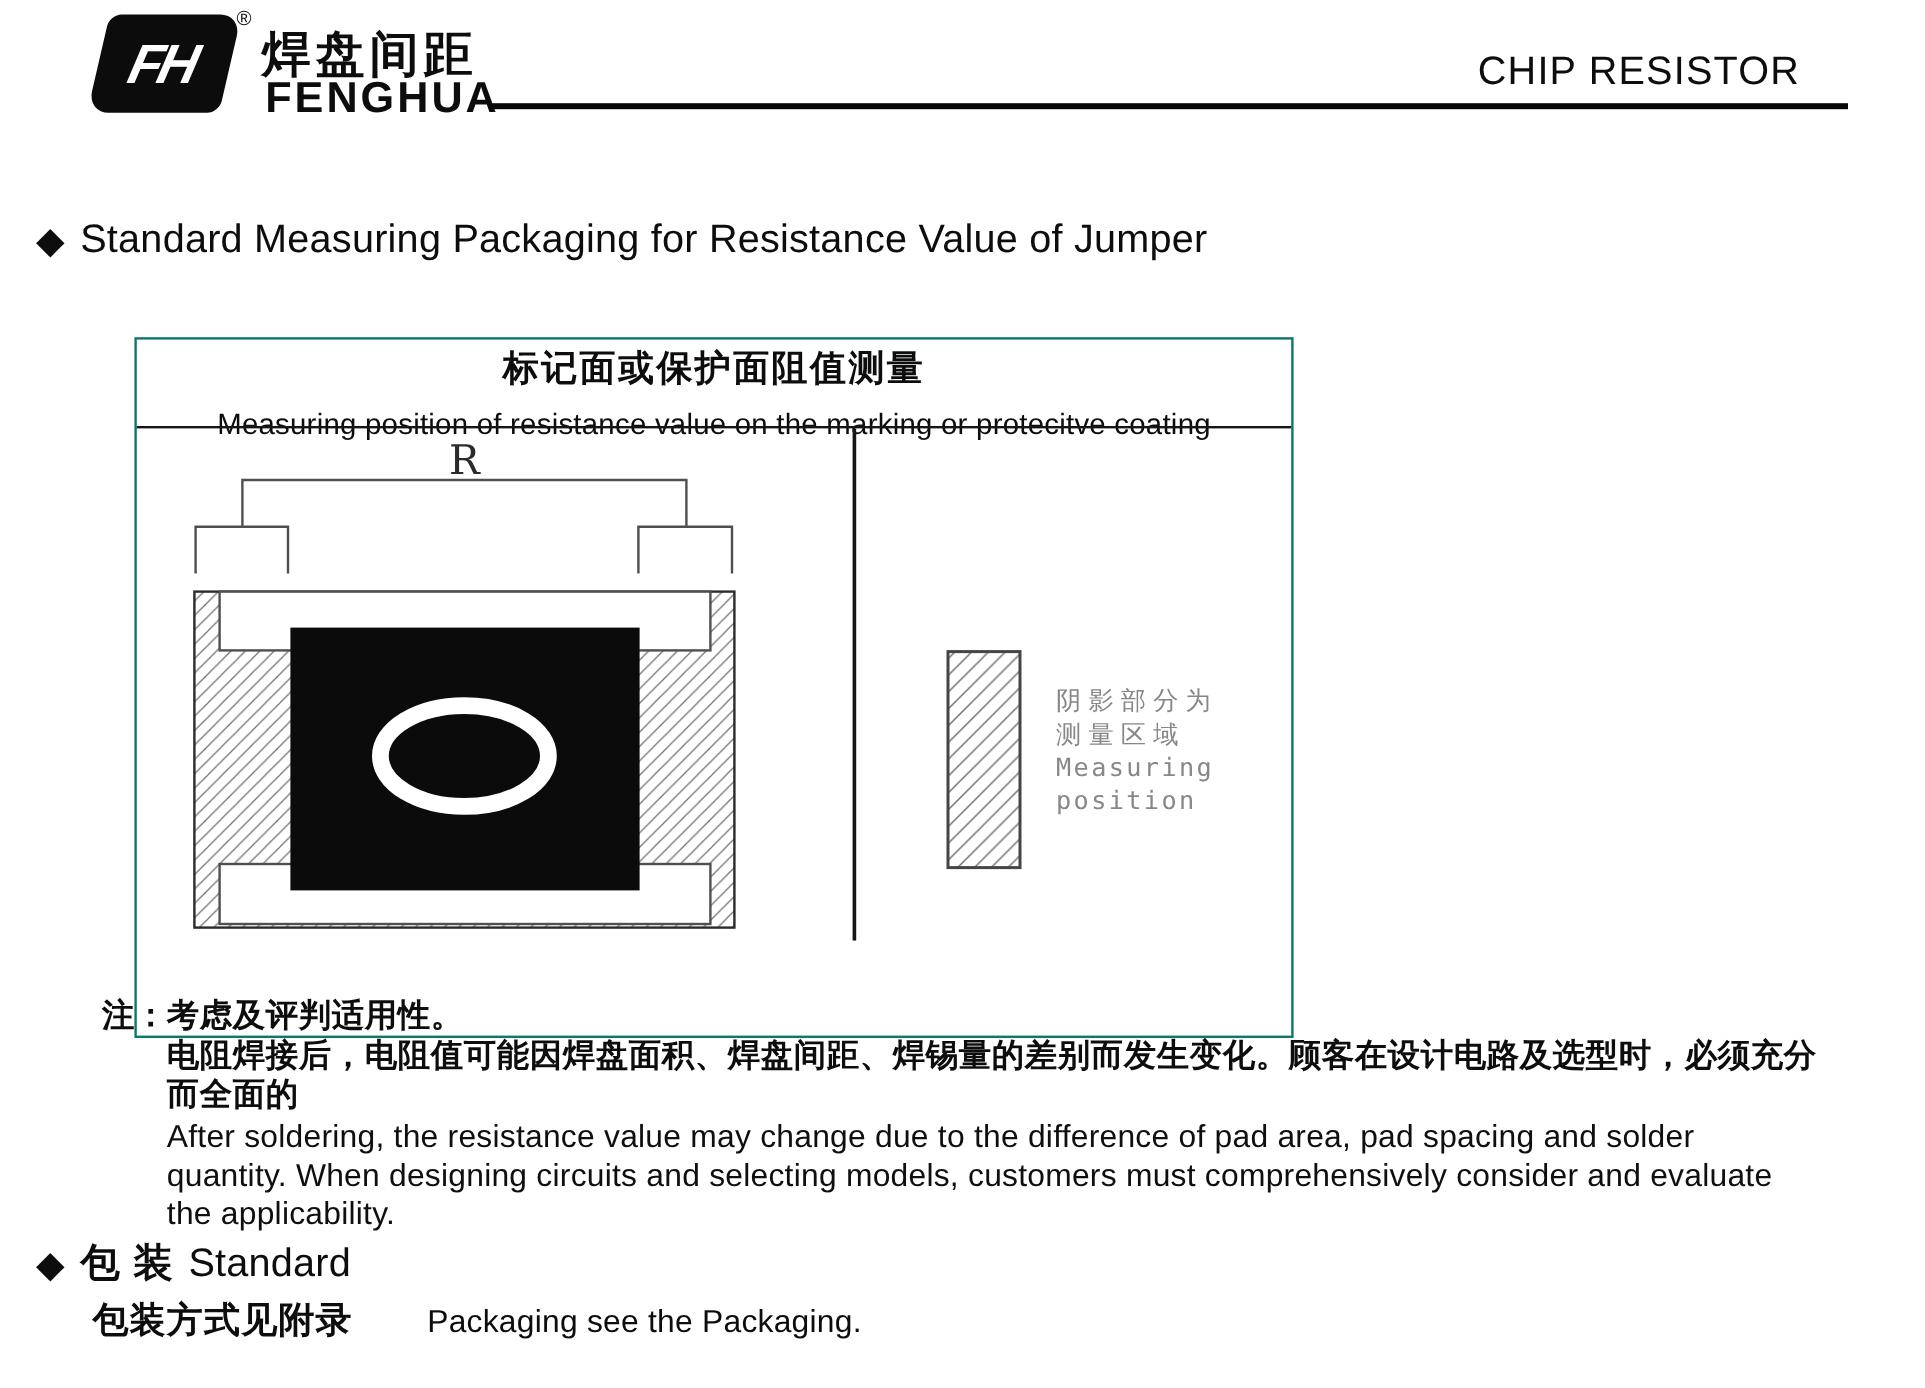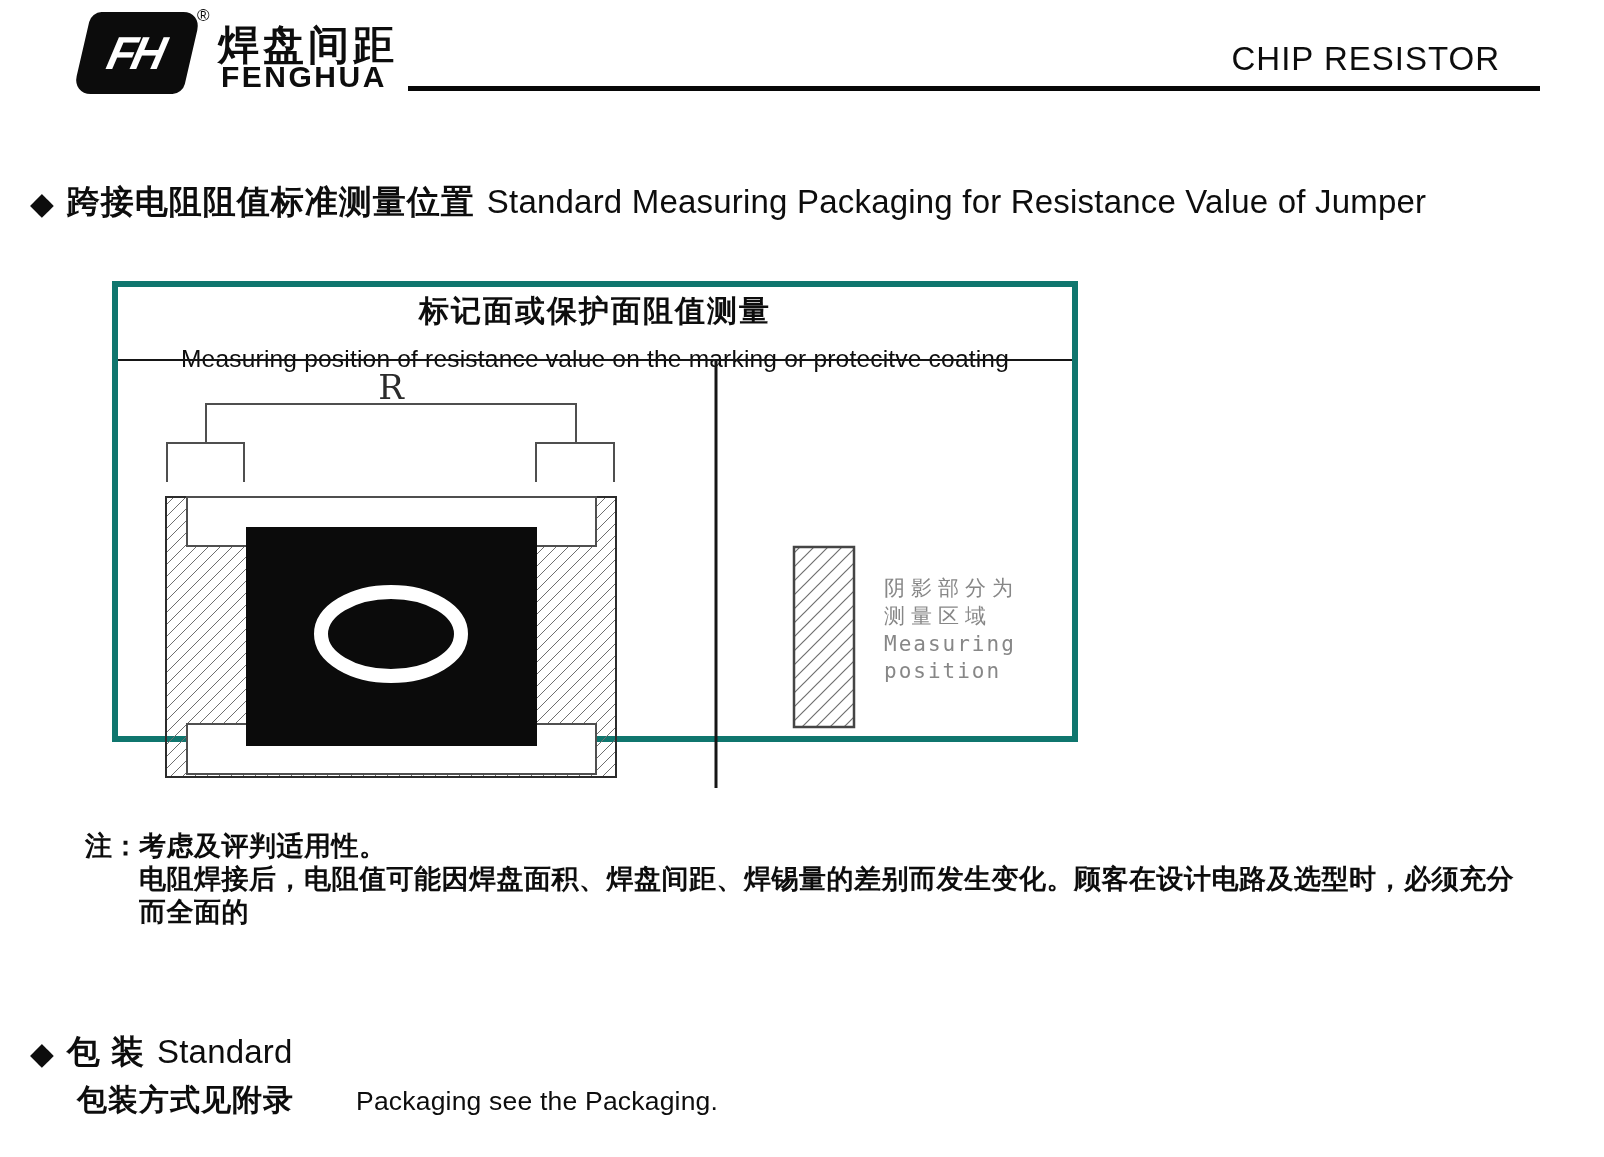--- a/index.html
+++ b/index.html
@@ -13,34 +13,34 @@
     background:#0c0c0c;transform:skewX(-13deg);
     border-radius:10px 18px 10px 18px;
     display:flex;align-items:center;justify-content:center;
   }
   .logo-mark span{
     color:#ffffff;font-style:italic;font-weight:900;font-size:46px;
     letter-spacing:-4px;transform:translateX(-2px);
   }
   .logo-reg{position:absolute;left:197px;top:6px;font-size:17px;font-weight:400;}
   .brand-cn{position:absolute;left:218px;top:18px;font-size:41px;font-weight:800;letter-spacing:4px;}
-  .brand-en{position:absolute;left:221px;top:60px;font-size:30px;font-weight:700;letter-spacing:2.5px;text-align:right;}
+  .brand-en{position:absolute;left:221px;top:60px;font-size:36px;font-weight:700;letter-spacing:2.5px;text-align:right;}
   .product-title{position:absolute;right:104px;top:40px;font-size:33px;font-weight:500;letter-spacing:1px;}
   .header-rule{position:absolute;left:408px;top:86px;width:1132px;height:5px;background:#070707;}
   
   .sec-head{position:absolute;display:flex;align-items:baseline;white-space:nowrap;}
   .sec-head .diamond{font-size:31px;margin-right:13px;position:relative;top:1px;}
   .sec-head .cn{font-size:33px;font-weight:700;letter-spacing:1px;margin-right:12px;}
   .sec-head .en{font-size:33px;font-weight:400;letter-spacing:0.2px;}
   .sec-measuring{left:30px;top:180px;}
   .sec-packaging{left:30px;top:1030px;}
   
   .fig-box{
-    position:absolute;left:112px;top:281px;width:966px;height:461px;
-    border:6px solid #0f766e;box-sizing:border-box;
+    position:absolute;left:112px;top:281px;width:966px;height:584px;
+    border:2px solid #0f766e;box-sizing:border-box;
   }
   .fig-title{text-align:center;margin-top:4px;font-size:30px;font-weight:600;letter-spacing:2px;}
   .fig-subtitle{text-align:center;margin-top:13px;font-size:24.5px;font-weight:400;letter-spacing:0.2px;}
   .fig-sep{position:absolute;left:0;right:0;top:72px;border-top:2px solid #161616;}
   .fig-svg{position:absolute;left:0;top:74px;}
   
   .note{position:absolute;left:85px;top:830px;display:flex;}
   .note-label{flex:0 0 44px;font-size:27px;font-weight:600;line-height:33px;}
   .note-body{max-width:1378px;}
   .note-cn{font-size:27px;font-weight:600;line-height:33px;letter-spacing:0.5px;}
@@ -59,21 +59,20 @@
     <span>FH</span>
   </div>
   <div class="logo-reg">®</div>
   <div class="brand-cn">焊盘间距</div>
   <div class="brand-en">FENGHUA</div>
   <div class="product-title">CHIP RESISTOR</div>
   <div class="header-rule"></div>
 
   <div class="sec-head sec-measuring">
     <span class="diamond">◆</span>
-    <span class="cn">跨接电阻阻值标准测量位置</span>
     <span class="en">Standard Measuring Packaging for Resistance Value of Jumper</span>
   </div>
 
   <div class="fig-box">
     <div class="fig-title">标记面或保护面阻值测量</div>
     <div class="fig-subtitle">Measuring position of resistance value on the marking or protecitve coating</div>
     <div class="fig-sep"></div>
 
     <svg class="fig-svg" width="962" height="427" viewBox="0 0 962 427">
       <defs>
@@ -104,20 +103,21 @@
       <text x="766" y="290" font-size="21" fill="#878787" letter-spacing="2" font-family="'DejaVu Sans Mono',monospace">Measuring</text>
       <text x="766" y="317" font-size="21" fill="#878787" letter-spacing="2" font-family="'DejaVu Sans Mono',monospace">position</text>
     </svg>
   </div>
 
   <div class="note">
     <div class="note-label">注：</div>
     <div class="note-body">
       <div class="note-cn">考虑及评判适用性。</div>
       <div class="note-cn">电阻焊接后，电阻值可能因焊盘面积、焊盘间距、焊锡量的差别而发生变化。顾客在设计电路及选型时，必须充分而全面的</div>
+      <div class="note-en">After soldering, the resistance value may change due to the difference of pad area, pad spacing and solder quantity. When designing circuits and selecting models, customers must comprehensively consider and evaluate the applicability.</div>
     </div>
   </div>
 
   <div class="sec-head sec-packaging">
     <span class="diamond">◆</span>
     <span class="cn">包 装</span>
     <span class="en">Standard</span>
   </div>
   <div class="pack-body">
     <span class="cn">包装方式见附录</span>

